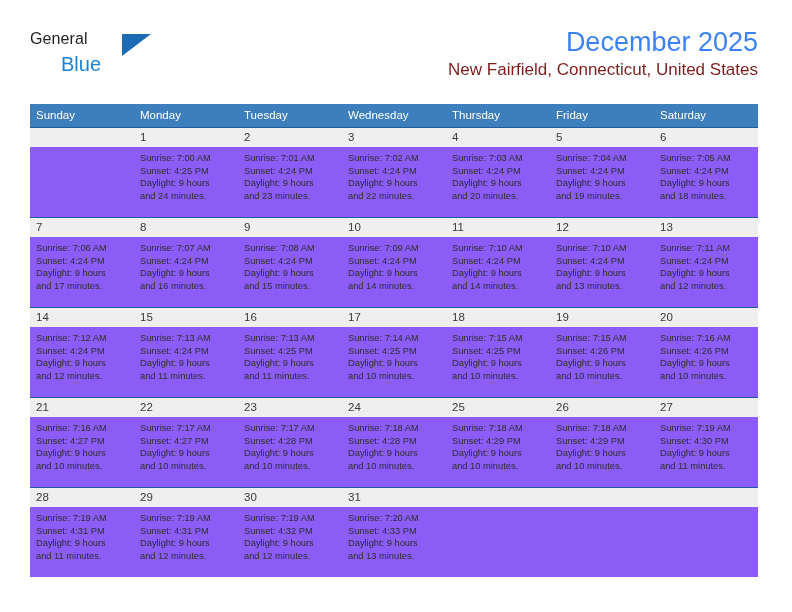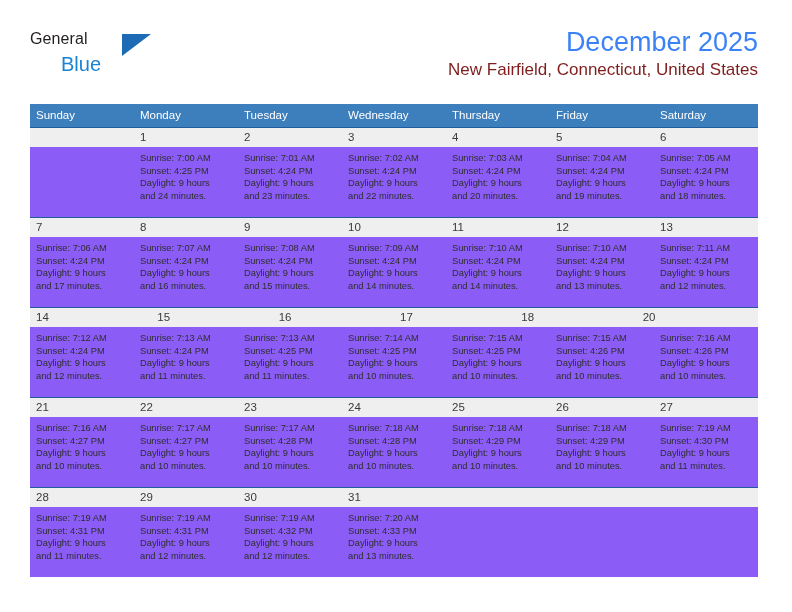--- a/index.html
+++ b/index.html
@@ -288,20 +288,21 @@
       </div>
     </div>
 
     <div class="week-row">
       <div class="daynum-band">
         <div class="daynum">14</div>
         <div class="daynum">15</div>
         <div class="daynum">16</div>
         <div class="daynum">17</div>
         <div class="daynum">18</div>
+        <div class="daynum">19</div>
         <div class="daynum">20</div>
       </div>
       <div class="detail-band">
         <div class="detail">
           <div>Sunrise: 7:12 AM</div>
           <div>Sunset: 4:24 PM</div>
           <div>Daylight: 9 hours</div>
           <div>and 12 minutes.</div>
         </div>
         <div class="detail">

